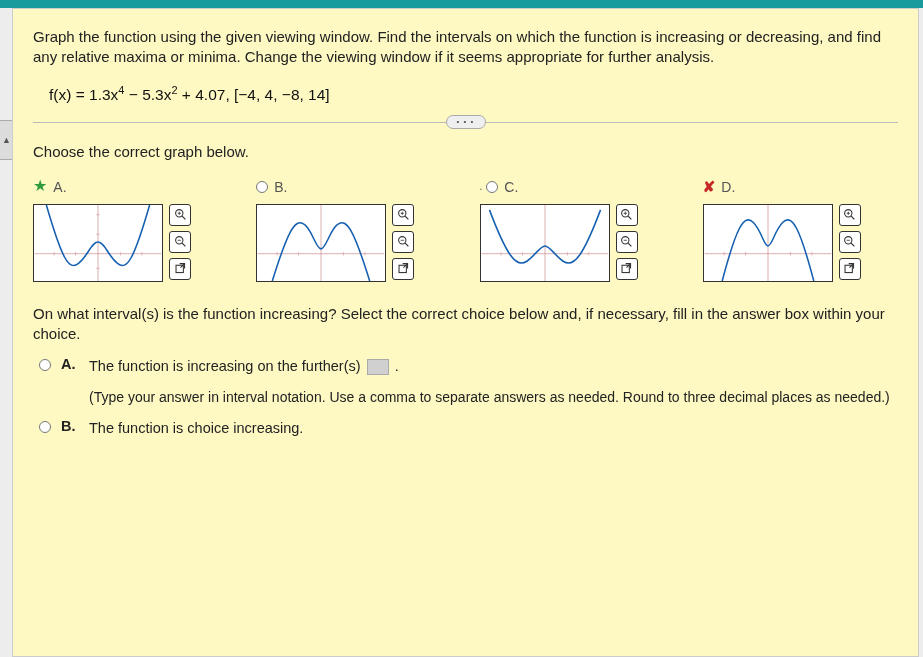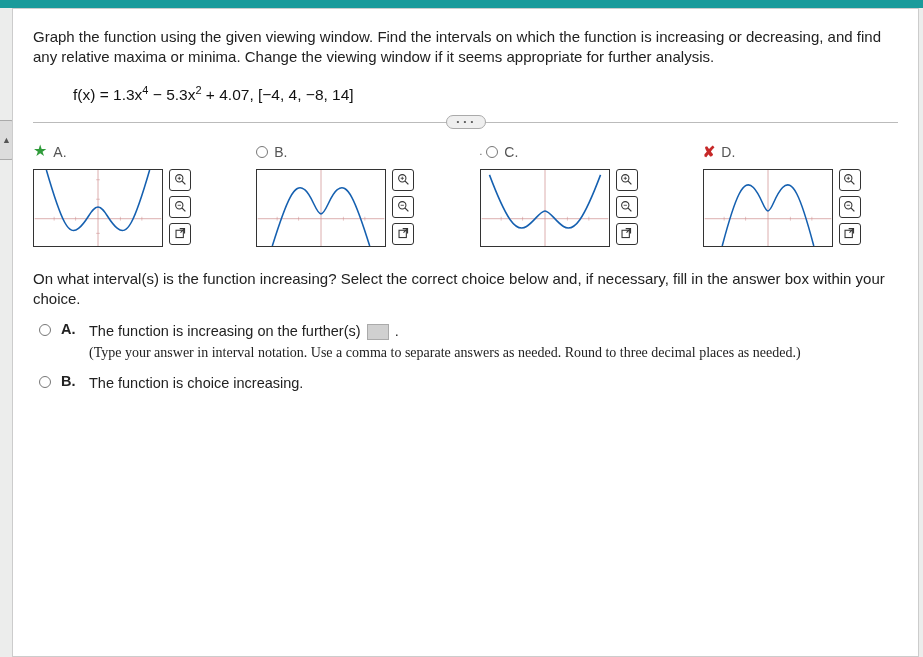--- a/index.html
+++ b/index.html
@@ -7,23 +7,23 @@
     margin: 0;
     padding: 0;
     font-family: Arial, Helvetica, sans-serif;
     background: #ecedec;
     width: 923px;
     height: 657px;
     overflow: hidden;
     position: relative;
   }
   .teal-bar { position: absolute; top: 0; left: 0; right: 0; height: 8px; background: #1a9b9b; }
-  .main { position: absolute; top: 8px; left: 12px; right: 4px; bottom: 0; background: #ffffff; border: 1px solid #ccc; padding: 18px 20px 10px 20px; }
+  .main { position: absolute; top: 8px; left: 12px; right: 4px; bottom: 0; background: #fef9c3; border: 1px solid #ccc; padding: 18px 20px 10px 20px; }
   .question { font-size: 15px; color: #222; line-height: 1.35; margin-bottom: 16px; }
-  .formula { font-size: 15.5px; color: #111; margin: 6px 0 18px 40px; }
+  .formula { font-size: 15.5px; color: #111; margin: 6px 0 18px 16px; }
   .formula sup { font-size: 11px; }
   .hr-wrap { position: relative; height: 1px; background: #bbb; margin: 8px 0 20px 0; }
   .dots-pill { position: absolute; left: 50%; top: -7px; transform: translateX(-50%); width: 40px; height: 14px; background: #efefef; border: 1px solid #aaa; border-radius: 7px; text-align: center; font-size: 8px; line-height: 12px; color: #555; letter-spacing: 1px; }
   .choose { font-size: 15px; color: #222; margin-bottom: 18px; }
   .opts-row { display: flex; gap: 28px; margin-bottom: 22px; }
   .opt { flex: 1; }
   .opt-header { display: flex; align-items: center; gap: 6px; font-size: 14px; color: #555; margin-bottom: 8px; height: 18px; }
   .radio { width: 12px; height: 12px; border: 1px solid #777; border-radius: 50%; display: inline-block; background: #fff; }
   .star { color: #2f9b3a; font-size: 16px; line-height: 12px; position: relative; top: -1px; }
   .xmark { color: #c62828; font-size: 15px; font-weight: bold; line-height: 12px; }
@@ -33,39 +33,40 @@
   .tools { display: flex; flex-direction: column; gap: 5px; }
   .tool-btn { width: 22px; height: 22px; border: 1px solid #333; border-radius: 3px; background: #fff; display: flex; align-items: center; justify-content: center; font-size: 12px; cursor: pointer; }
   .tool-btn svg { width: 13px; height: 13px; }
   .interval-q { font-size: 15px; color: #222; line-height: 1.35; margin-bottom: 12px; }
   .sub-opts { margin-left: 6px; }
   .sub-opt { display: flex; align-items: flex-start; gap: 10px; margin-bottom: 10px; font-size: 14.5px; color: #222; }
   .sub-opt .radio { margin-top: 3px; flex-shrink: 0; }
   .sub-opt .letter { font-weight: bold; min-width: 18px; }
   .sub-opt .content { flex: 1; line-height: 1.4; }
   .answer-box { display: inline-block; width: 22px; height: 16px; background: #d0d0d0; border: 1px solid #aaa; vertical-align: middle; margin: 0 2px; }
-  .hint { font-size: 14px; color: #222; margin-top: 2px; font-family: Liberation Serif, serif; }
+  .hint { font-size: 14px; color: #222; margin-top: 12px; }
   .side-tab { position: absolute; left: 0; top: 120px; width: 14px; height: 40px; background: #dcdcdc; border: 1px solid #aaa; border-left: none; border-radius: 0 3px 3px 0; display:flex; align-items:center; justify-content:center; font-size:9px; color:#555;}
 </style>
 </head>
 <body>
 
 <div class="teal-bar"></div>
 <div class="side-tab">▲</div>
 
 <div class="main">
 
   <div class="question">Graph the function using the given viewing window. Find the intervals on which the function is increasing or decreasing, and find any relative maxima or minima. Change the viewing window if it seems appropriate for further analysis.</div>
 
   <div class="formula" id="formula">f(x) = 1.3x<sup>4</sup> − 5.3x<sup>2</sup> + 4.07, [−4, 4, −8, 14]</div>
 
   <div class="hr-wrap">
     <div class="dots-pill">• • •</div>
   </div>
 
+  <div class="choose">Choose the correct graph below.</div>
 
   <div class="opts-row">
 
     <div class="opt">
       <div class="opt-header">
         <span class="star">★</span>
         <span>A.</span>
       </div>
       <div class="opt-body">
         <div class="graph-box">

